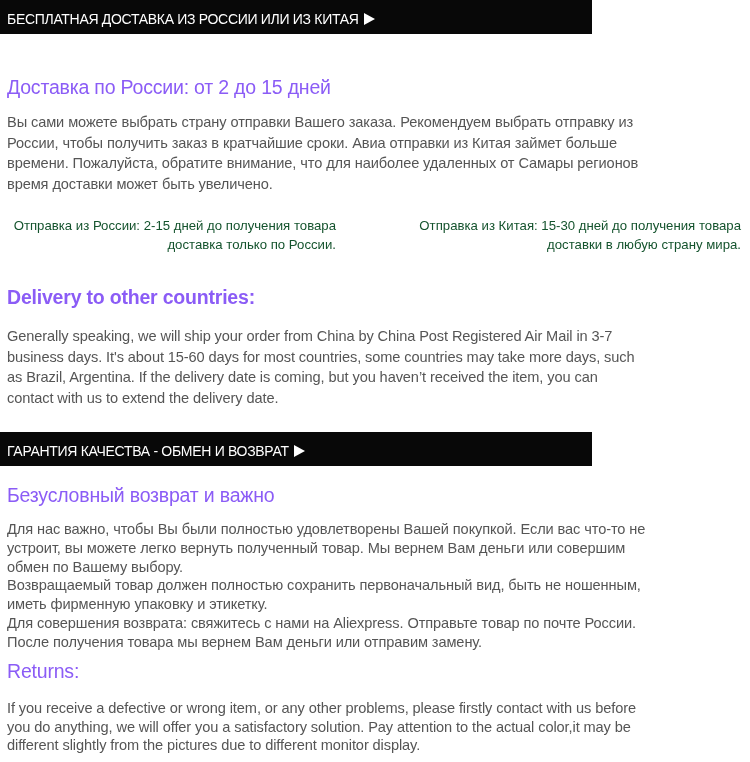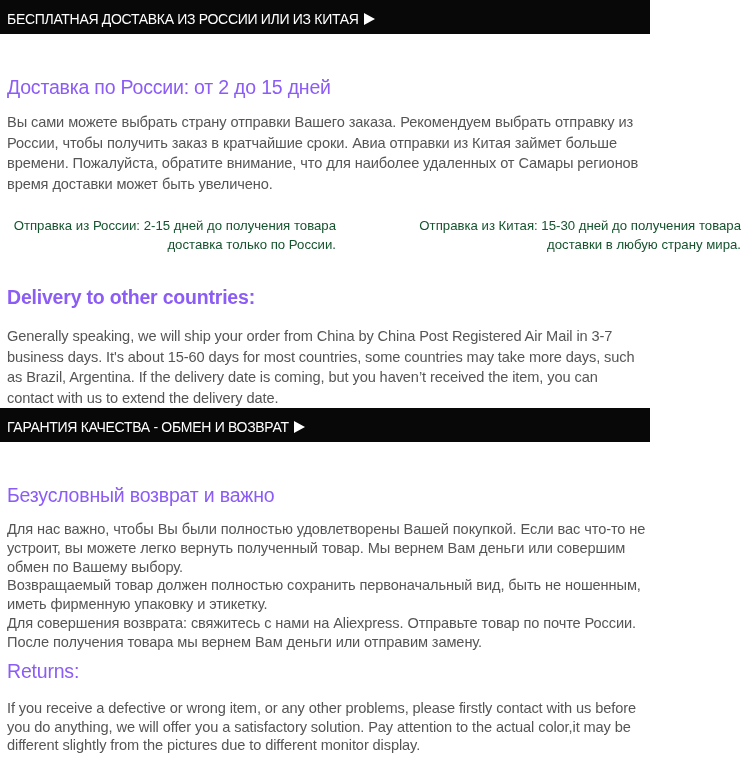--- a/index.html
+++ b/index.html
@@ -1,20 +1,20 @@
 <!DOCTYPE html>
 <html><head>
 <meta charset="utf-8">
 <style>
   html, body { margin: 0; padding: 0; background: #ffffff; }
   body { width: 750px; height: 762px; overflow: hidden; position: relative; font-family: "Liberation Sans", "DejaVu Sans", sans-serif; color: #555555; }
-  .banner { position: absolute; left: 0; width: 650px; background: #080808; color: #ffffff; box-sizing: border-box; padding-left: 7px; font-size: 14px; letter-spacing: -0.3px; display: flex; align-items: center; }
+  .banner { position: absolute; left: 0; width: 592px; background: #080808; color: #ffffff; box-sizing: border-box; padding-left: 7px; font-size: 14px; letter-spacing: -0.3px; display: flex; align-items: center; }
   .banner .tri { display: inline-block; width: 0; height: 0; border-top: 6.5px solid transparent; border-bottom: 6.5px solid transparent; border-left: 11px solid #ffffff; margin-left: 5px; }
   .banner-1 { top: 0; height: 34px; padding-top: 4px; }
-  .banner-2 { top: 408px; height: 34px; padding-top: 4px; }
+  .banner-2 { top: 432px; height: 34px; padding-top: 4px; }
   .h { position: absolute; left: 7px; color: #8b5cf6; font-size: 19.5px; letter-spacing: -0.2px; white-space: nowrap; }
   .p { position: absolute; left: 7px; width: 745px; font-size: 14.6px; line-height: 20.5px; color: #555555; letter-spacing: -0.1px; }
   .p .line { display: block; white-space: nowrap; }
   .ship { position: absolute; font-size: 13.2px; line-height: 19px; color: #14532d; text-align: right; white-space: nowrap; }
   .ship .line { display: block; }
 </style>
 </head>
 <body>
 
 <div class="banner banner-1">

